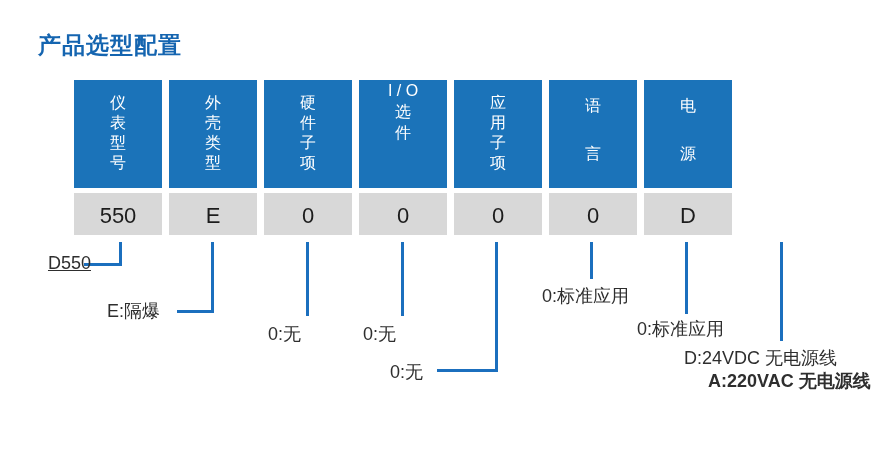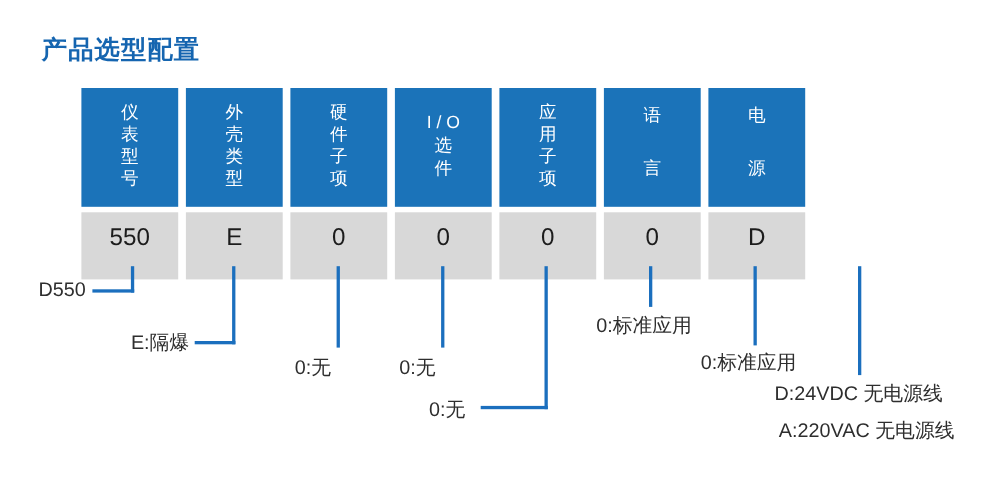--- a/index.html
+++ b/index.html
@@ -32,26 +32,26 @@
   .hdr {
     width: 88px;
     height: 108px;
     background: var(--accent-blue, #1B73B9);
     color: #ffffff;
     text-align: center;
     white-space: pre-line;
     font-size: 16px;
   }
   .hdr.h4 { line-height: 20px; padding-top: 13px; }
-  .hdr.h3 { line-height: 21px; padding-top: 21px; }
+  .hdr.h3 { line-height: 21px; padding-top: 0; }
   .hdr.h2 { line-height: 24px; padding-top: 14px; }
   .val {
     margin-top: 5px;
     width: 88px;
-    height: 61px;
+    height: 42px;
     background: var(--value-gray, #D8D8D8);
     color: #1c1c1c;
     font-size: 22px;
     text-align: center;
     line-height: 45px;
   }
   .vline {
     position: absolute;
     width: 3px;
     background: var(--line-blue, #1B6FBE);
@@ -135,23 +135,23 @@
   <div class="vline" style="left:306px; top:242px; height:74px;"></div>
   <div class="vline" style="left:401px; top:242px; height:74px;"></div>
 
   <div class="vline" style="left:495px; top:242px; height:130px;"></div>
   <div class="hline" style="left:437px; top:369px; width:61px;"></div>
 
   <div class="vline" style="left:590px; top:242px; height:37px;"></div>
   <div class="vline" style="left:685px; top:242px; height:72px;"></div>
   <div class="vline" style="left:780px; top:242px; height:99px;"></div>
 
-  <div class="ann right" style="left:24px;  top:253px; width:54px;">D550</div>
-  <div class="ann right" style="left:96px;  top:299px; width:76px;">E:隔爆</div>
+  <div class="ann right" style="left:37px;  top:253px; width:54px;text-decoration:underline;">D550</div>
+  <div class="ann right" style="left:84px;  top:299px; width:76px;">E:隔爆</div>
   <div class="ann center" style="left:268px; top:322px; width:80px;">0:无</div>
   <div class="ann center" style="left:363px; top:322px; width:80px;">0:无</div>
   <div class="ann" style="left:390px; top:360px;">0:无</div>
   <div class="ann center" style="left:542px; top:284px; width:100px;">0:标准应用</div>
   <div class="ann center" style="left:637px; top:317px; width:100px;">0:标准应用</div>
-  <div class="ann" style="left:704px; top:346px;">D:24VDC 无电源线</div>
-  <div class="ann" style="left:708px; top:379px;">A:220VAC 无电源线</div>
+  <div class="ann" style="left:684px; top:346px;">D:24VDC 无电源线</div>
+  <div class="ann" style="left:708px; top:369px;font-weight:bold;">A:220VAC 无电源线</div>
 
 </div>
 
 </body></html>

